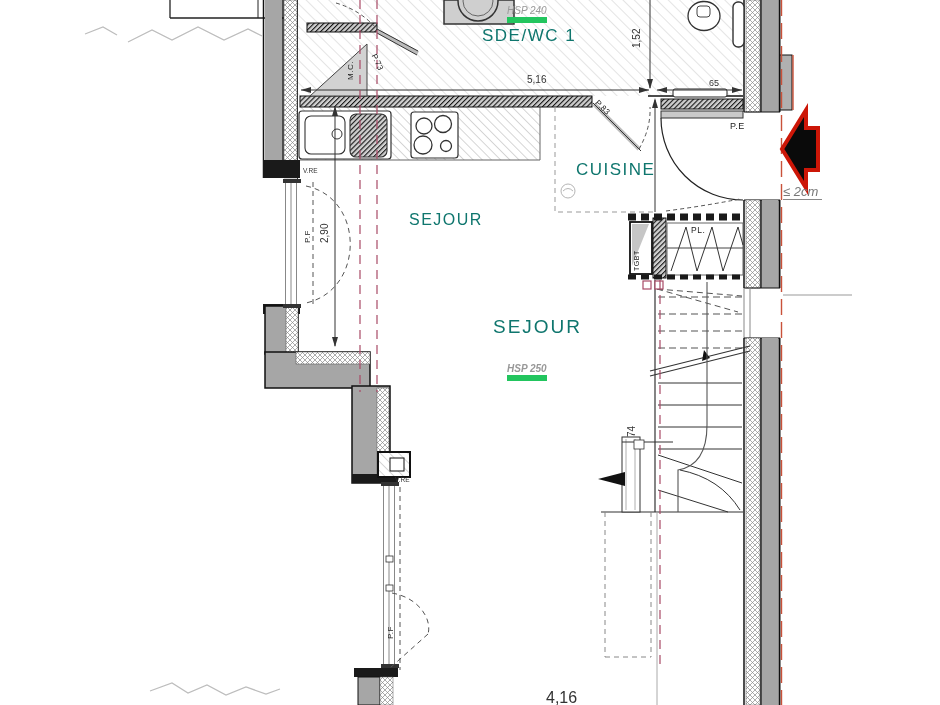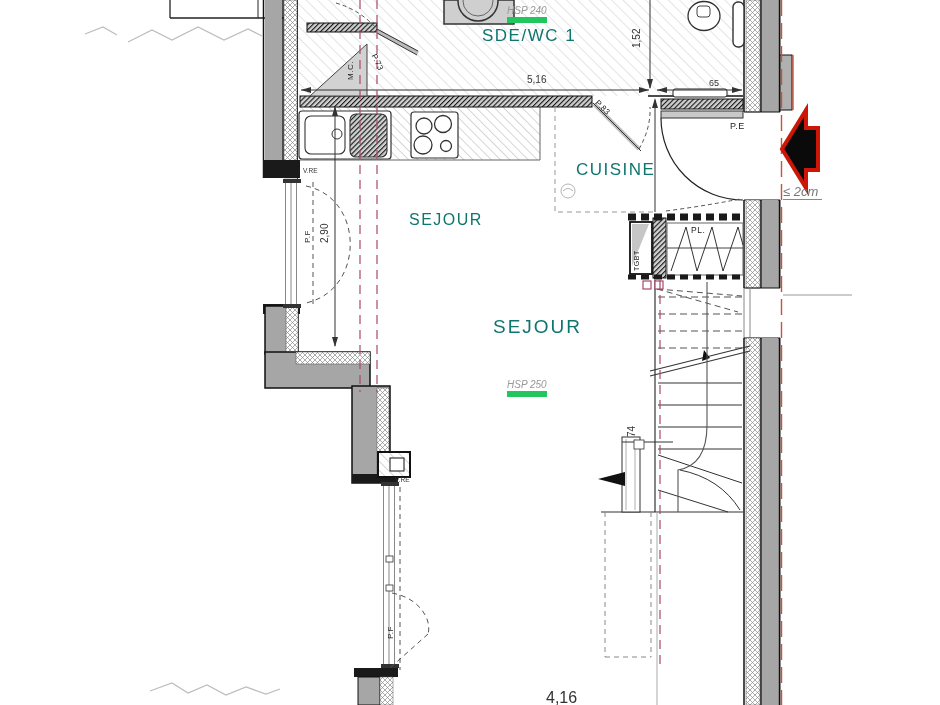--- a/index.html
+++ b/index.html
@@ -287,21 +287,21 @@
 
 <span class="lbl room" style="left:482px;top:27px;">SDE/WC 1</span>
 <span class="lbl hsp" style="left:507px;top:6px;">HSP 240</span>
 <span class="lbl dim" style="left:527px;top:75px;">5,16</span>
 <span class="lbl dim rot" style="left:632px;top:48px;">1,52</span>
 <span class="lbl dim" style="left:689px;top:79px;font-size:9px;padding-left:20px;">65</span>
 
 <span class="lbl room" style="left:409px;top:212px;font-size:16px;">SEJOUR</span>
 <span class="lbl room" style="left:576px;top:161px;">CUISINE</span>
 <span class="lbl room" style="left:493px;top:317px;font-size:19px;letter-spacing:2px;">SEJOUR</span>
-<span class="lbl hsp" style="left:507px;top:380px;">HSP 250</span>
+<span class="lbl hsp" style="left:507px;top:364px;font-weight:bold;">HSP 250</span>
 
 <span class="lbl dim rot" style="left:320px;top:243px;">2,90</span>
 <span class="lbl dim rot" style="left:627px;top:437px;">74</span>
 <span class="lbl dim" style="left:546px;top:690px;font-size:16px;">4,16</span>
 
 <span class="lbl tag" style="left:686px;top:122px;font-size:9px;margin-left:44px;">P.E</span>
 <span class="lbl tag" style="left:599px;top:99px;transform-origin:left top;transform:rotate(45deg);">P.83</span>
 <span class="lbl tag" style="left:377px;top:53px;transform-origin:left top;transform:rotate(65deg);">P.73</span>
 <span class="lbl tag rot" style="left:347px;top:80px;">M.C.</span>
 <span class="lbl tag rot" style="left:304px;top:243px;">P.F</span>

